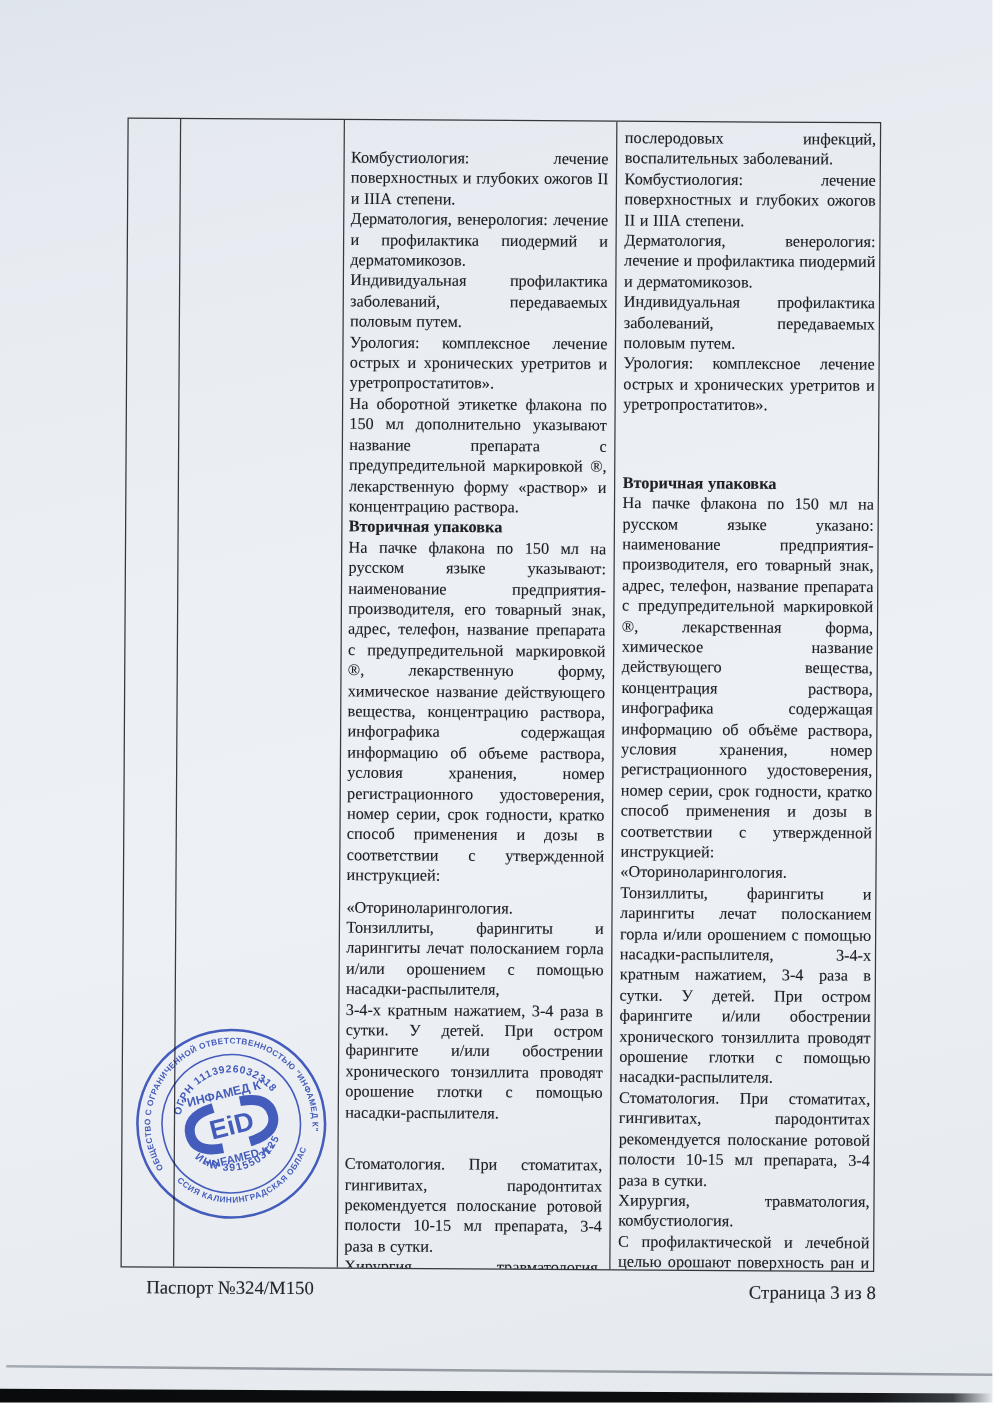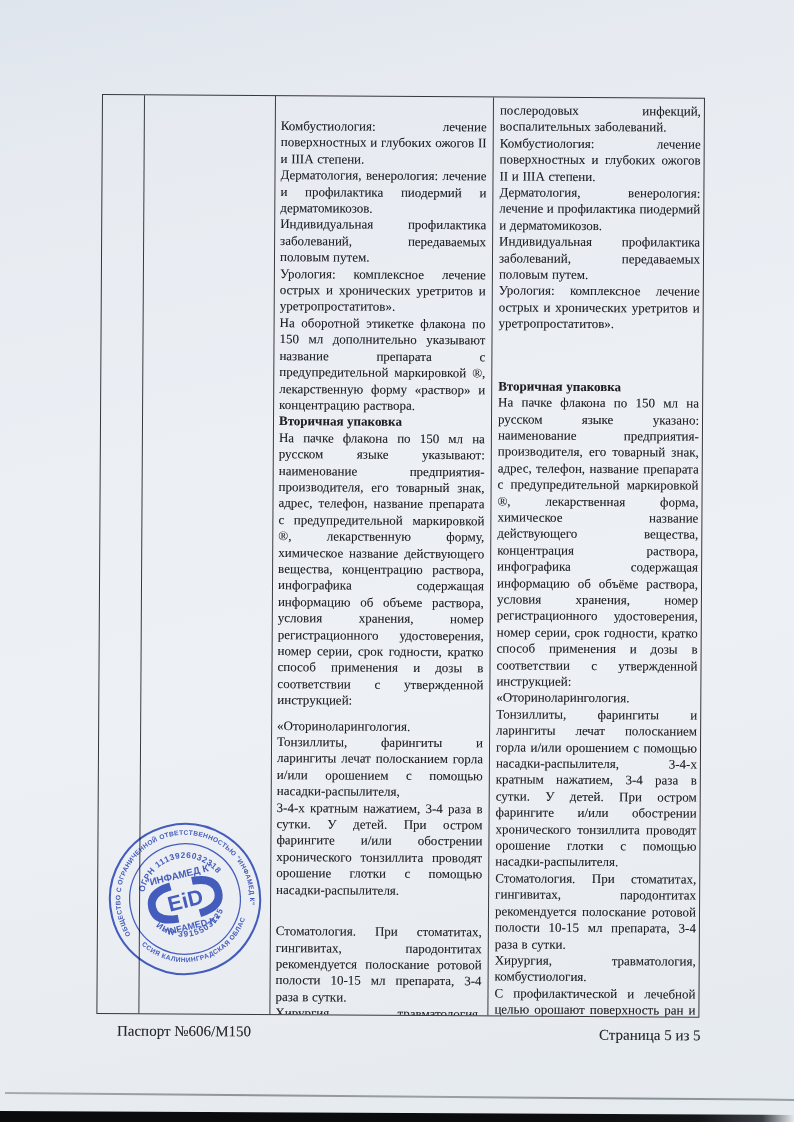--- a/index.html
+++ b/index.html
@@ -128,18 +128,18 @@
         <text x="100" y="139" font-size="11.5" font-weight="bold" text-anchor="middle">"INFAMED K"</text>
       </g>
       <g stroke="#2c49bd" stroke-width="10" fill="none">
         <path d="M 86,80 C 64,81 57,90 57,101 C 57,112 64,121 86,122"></path>
         <path d="M 114,80 C 136,81 143,90 143,101 C 143,112 136,121 114,122"></path>
       </g>
       <text x="100" y="111" font-size="27" font-weight="bold" text-anchor="middle" fill="#2c49bd" font-family="Liberation Sans, sans-serif">EiD</text>
     </svg>
   </div>
 
-  <div class="footer-left">Паспорт №606/М150</div>
-  <div class="footer-right">Страница 5 из 5</div>
+  <div class="footer-left">Паспорт №324/М150</div>
+  <div class="footer-right">Страница 3 из 8</div>
 
   <div class="page-edge-line"></div>
   <div class="scanner-strip"></div>
 </div>
 
 </body></html>

